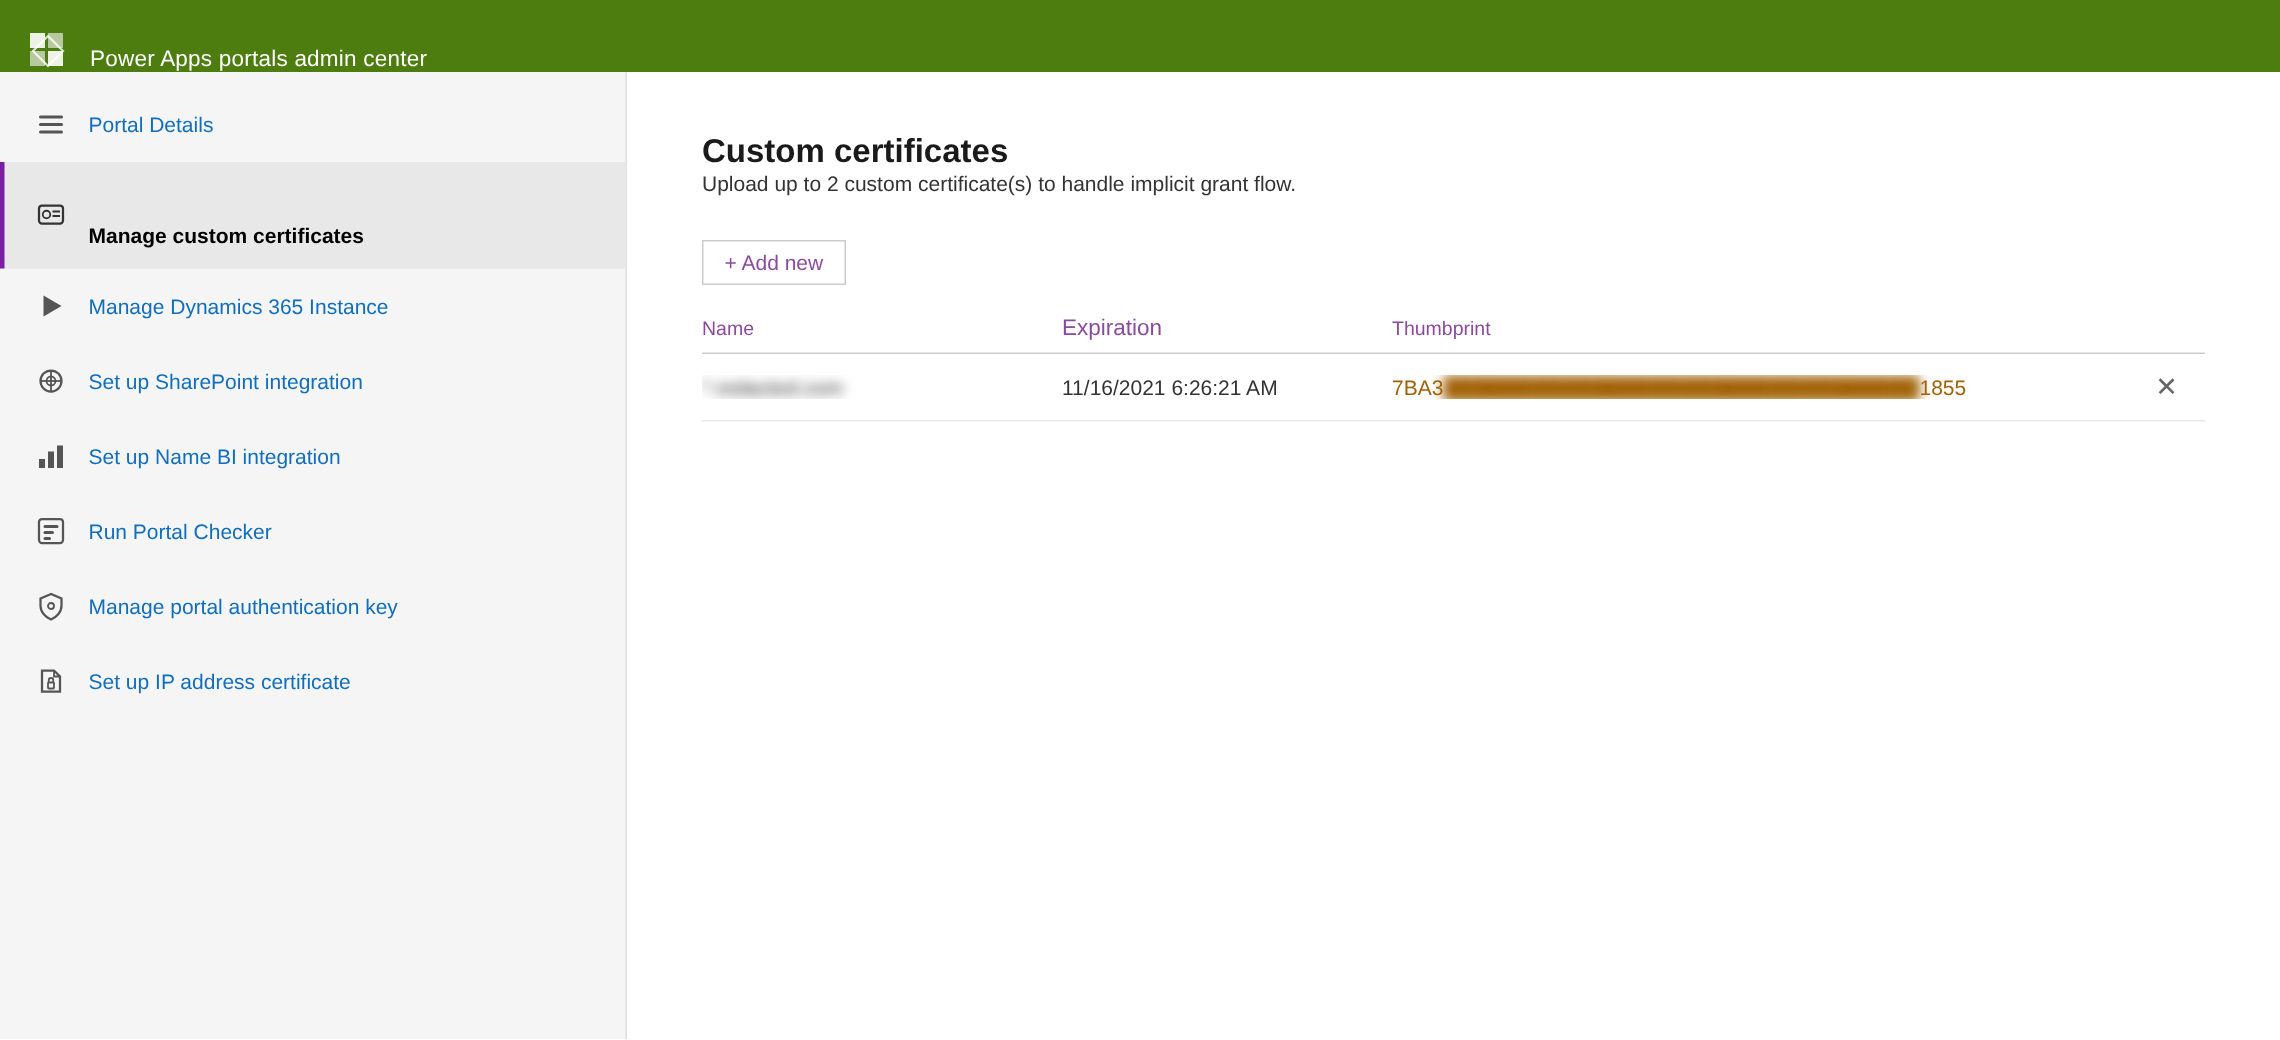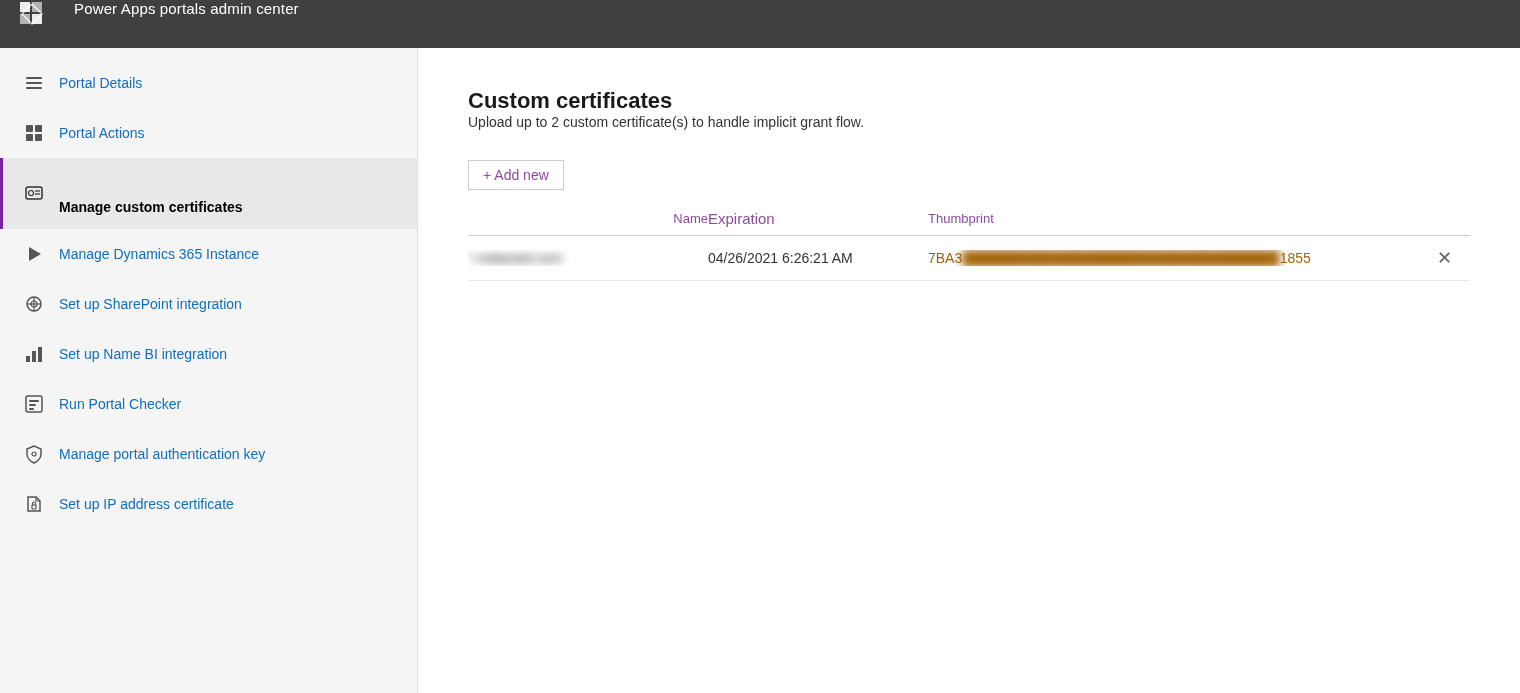--- a/index.html
+++ b/index.html
@@ -1,24 +1,24 @@
 <!DOCTYPE html>
 <html><head>
   <meta charset="utf-8">
   <style>
     * { box-sizing: border-box; margin: 0; padding: 0; }
     body { font-family: 'Segoe UI', sans-serif; font-size: 14px; display: flex; flex-direction: column; height: 693px; width: 1520px; overflow: hidden; background: #fff; }
 
     
     .topbar {
-      background: #404040;
+      background: #4d7c0f;
       color: #fff;
       display: flex;
-      align-items: flex-start;
-      gap: 28px;
+      align-items: flex-end;
+      gap: 14px;
       padding: 0 18px;
       height: 48px;
       flex-shrink: 0;
     }
     .topbar-logo {
       width: 28px; height: 28px;
       display: flex; align-items: center; justify-content: center;
     }
     .topbar-logo svg { width: 28px; height: 28px; }
     .topbar-title { font-size: 15px; font-weight: 400; letter-spacing: 0.01em; }
@@ -81,21 +81,21 @@
       font-weight: 600;
       color: #1a1a1a;
     }
 
     .description {
       font-size: 14px;
       color: #333;
       margin-bottom: 30px;
     }
 
-    .col-name { width: 240px; color: #8c4a9e; font-size: 13px; text-align: right; }
+    .col-name { width: 240px; color: #8c4a9e; font-size: 13px; }
     .col-expiration { width: 220px; color: #8c4a9e; font-size: 15px; }
     .col-thumbprint { flex: 1; color: #8c4a9e; font-size: 13px; }
 
     .add-new-btn {
       display: flex;
       align-items: center;
       gap: 6px;
       border: 1px solid #ccc;
       background: #fff;
       padding: 6px 14px;
@@ -203,31 +203,20 @@
       <div class="sidebar-icon">
         <svg width="20" height="20" viewBox="0 0 20 20" fill="none">
           <rect x="2" y="4" width="16" height="2" rx="1" fill="#555"></rect>
           <rect x="2" y="9" width="16" height="2" rx="1" fill="#555"></rect>
           <rect x="2" y="14" width="16" height="2" rx="1" fill="#555"></rect>
         </svg>
       </div>
       <span class="sidebar-item-label">Portal Details</span>
     </div>
 
-    <div class="sidebar-item">
-      <div class="sidebar-icon">
-        <svg width="20" height="20" viewBox="0 0 20 20" fill="none">
-          <rect x="2" y="2" width="7" height="7" rx="1" fill="#555"></rect>
-          <rect x="11" y="2" width="7" height="7" rx="1" fill="#555"></rect>
-          <rect x="2" y="11" width="7" height="7" rx="1" fill="#555"></rect>
-          <rect x="11" y="11" width="7" height="7" rx="1" fill="#555"></rect>
-        </svg>
-      </div>
-      <span class="sidebar-item-label">Portal Actions</span>
-    </div>
 
     <div class="sidebar-item active">
       <div class="sidebar-icon">
         <svg width="20" height="20" viewBox="0 0 20 20" fill="none">
           <rect x="2" y="3" width="16" height="12" rx="2" stroke="#333" stroke-width="1.5" fill="none"></rect>
           <circle cx="7" cy="9" r="2.5" stroke="#333" stroke-width="1.2" fill="none"></circle>
           <line x1="11" y1="7" x2="16" y2="7" stroke="#333" stroke-width="1.2"></line>
           <line x1="11" y1="10" x2="16" y2="10" stroke="#333" stroke-width="1.2"></line>
         </svg>
       </div>
@@ -317,21 +306,21 @@
         <div class="col-name">Name</div>
         <div class="col-expiration">Expiration</div>
         <div class="col-thumbprint">Thumbprint</div>
       </div>
 
       <div class="table-row-wrapper">
         <div class="table-row">
           <div class="cell-name">
             <span class="blurred">*.redacted.com</span>
           </div>
-          <div class="cell-expiration">04/26/2021 6:26:21 AM</div>
+          <div class="cell-expiration">11/16/2021 6:26:21 AM</div>
           <div class="cell-thumbprint">
             <span>7BA3</span><span class="blurred">████████████████████████████████</span><span>1855</span>
           </div>
         </div>
         <button class="close-btn">✕</button>
       </div>
     </div>
 
   </main>
 

